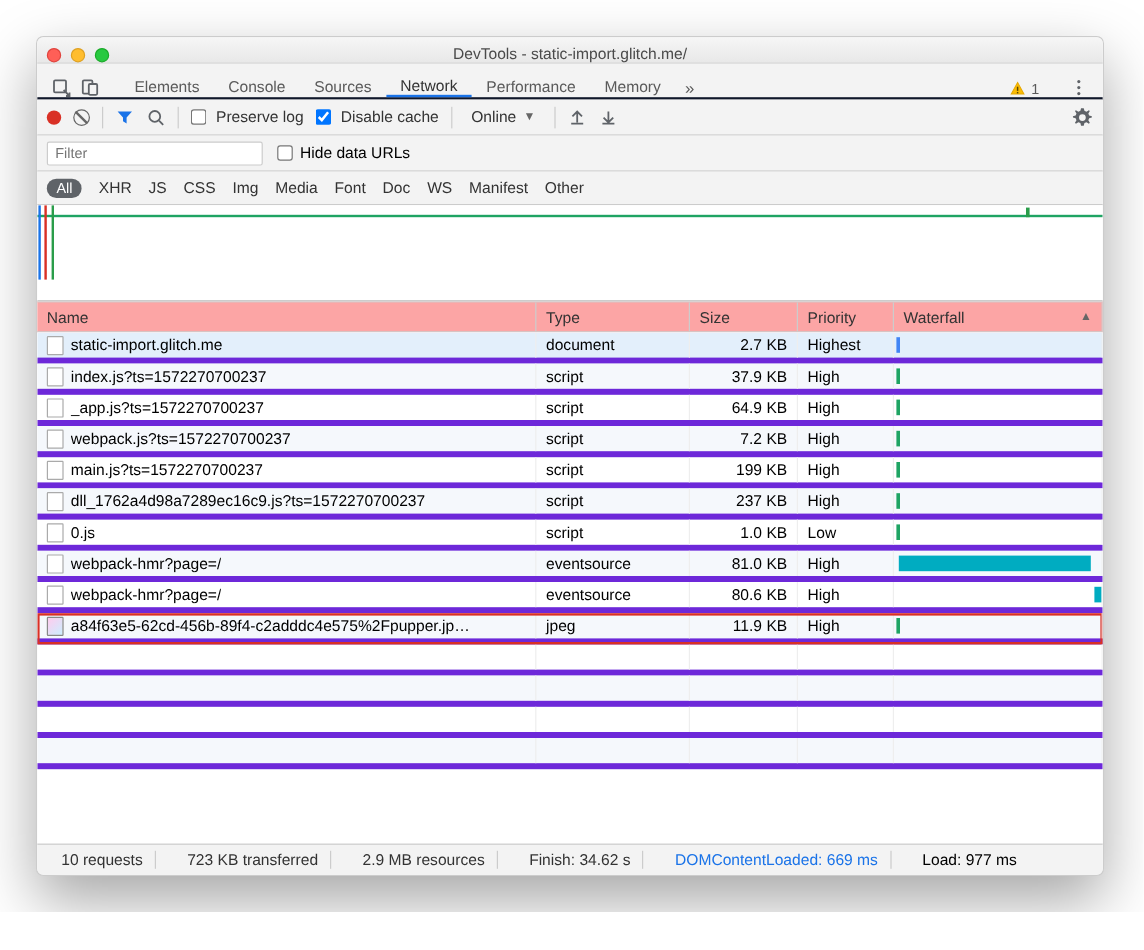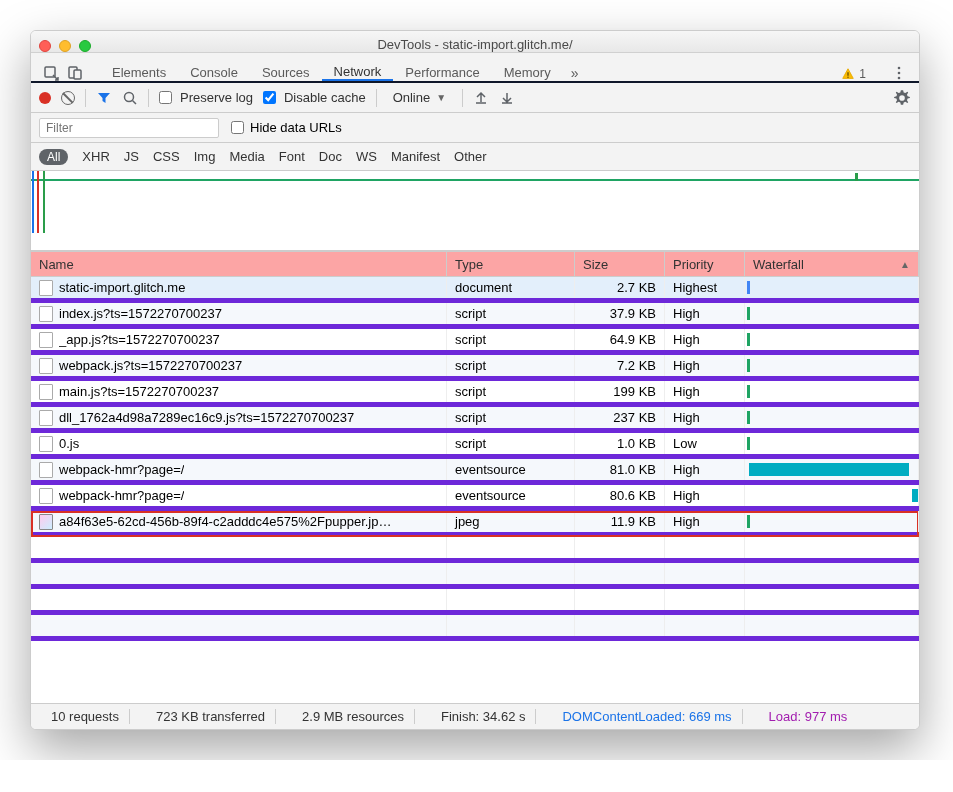--- a/index.html
+++ b/index.html
@@ -62,21 +62,21 @@
 .cell.size { width: 90px; justify-content: flex-end; }
 .cell.priority { width: 80px; }
 .cell.waterfall { flex: 1; position: relative; padding: 0; }
 .file-icon { width: 14px; height: 16px; border: 1px solid #aaa; border-radius: 1px; flex-shrink: 0; background: #fff; position: relative; }
 .file-icon.img { background: linear-gradient(135deg,#fce,#cef); border-color: #888; }
 .wf-mark { position: absolute; top: 4px; bottom: 4px; background: #00acc1; }
 .statusbar { height: 26px; background: #f3f3f3; border-top: 1px solid #ccc; display: flex; align-items: center; padding: 0 10px; gap: 16px; font-size: 13px; color: #333; }
 .statusbar .seg { padding: 0 10px; border-right: 1px solid #ccc; }
 .statusbar .seg:last-child { border-right: none; }
 .statusbar .dcl { color: #1a73e8; }
-.statusbar .load { color: #a21caf; }
+.statusbar .load { color: #000000; }
 svg { display: block; }
 .icon-svg { width: 16px; height: 16px; fill: none; stroke: #5f6368; stroke-width: 1.5; }
 </style>
 </head>
 <body>
 
 <div class="window">
 
   <div class="titlebar">
     <div class="traffic">

